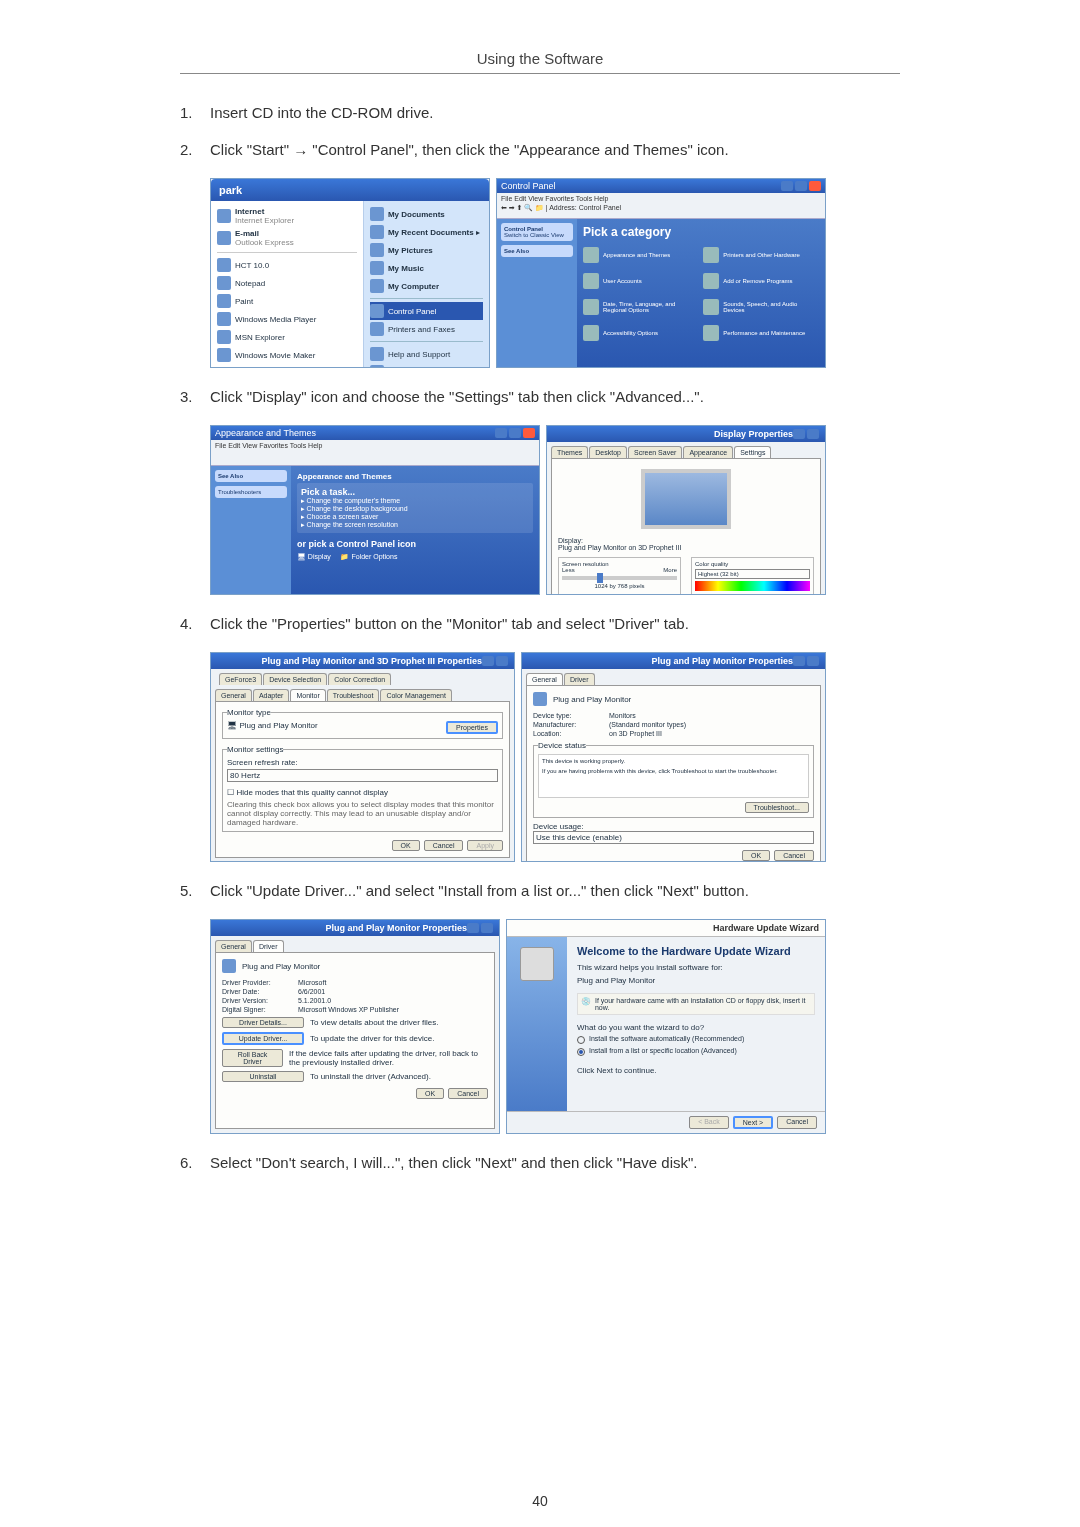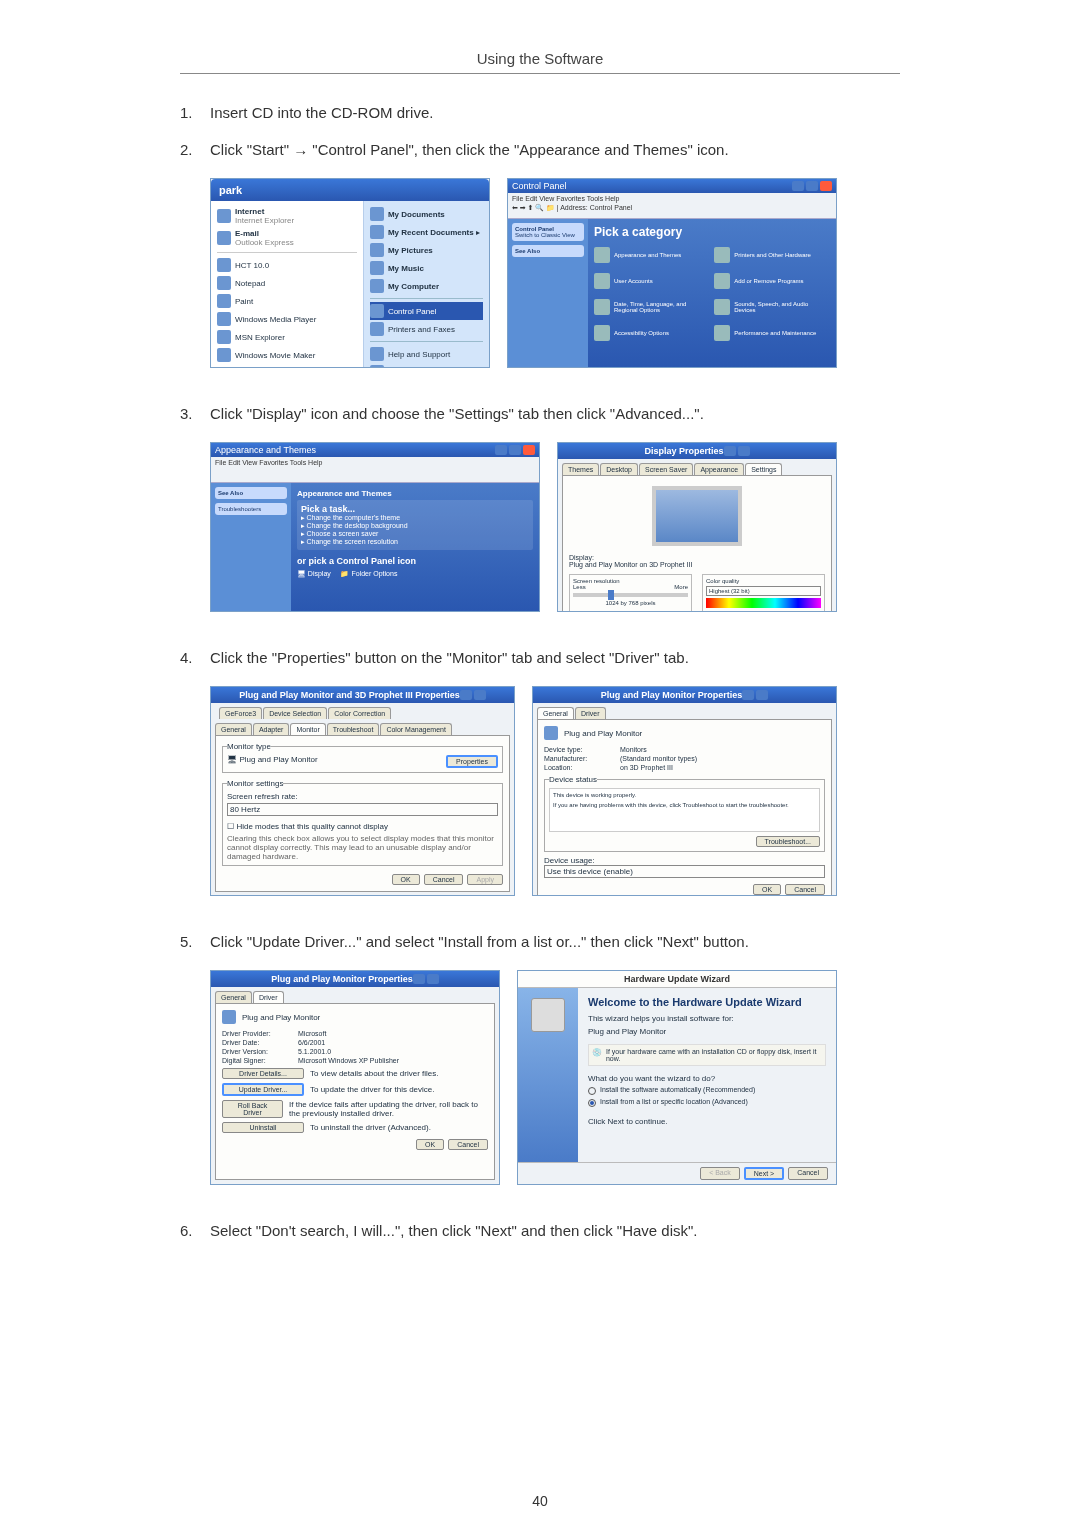--- a/index.html
+++ b/index.html
@@ -33,23 +33,23 @@
     margin-bottom: 20px;
   }
   ol.steps > li .num {
     width: 30px;
     flex-shrink: 0;
   }
   ol.steps > li .body {
     flex: 1;
   }
   .figure-row {
-    margin: 15px 0 37px 30px;
+    margin: 15px 0 20px 30px;
     display: flex;
-    gap: 17px;
+    gap: 6px;
   }
   .figure-row > div {
     border: 1px solid #7aa0c8;
     background: #eef2f6;
     font-size: 8px;
     color: #234;
     overflow: hidden;
   }
   
   .startmenu {
@@ -195,21 +195,21 @@
     display:flex; flex-direction:column;
     font-size:8px;
   }
   .dlg-title {
     background: linear-gradient(#3a77d8,#2a57b0);
     color:#fff;
     font-size:9px;
     font-weight:bold;
     padding:3px 6px;
     display:flex;
-    justify-content:center;
+    justify-content:flex-end;
   }
   .tabbar {
     display:flex;
     font-size:7px;
     padding-top:4px;
     padding-left:4px;
     gap:1px;
   }
   .tab {
     padding:2px 5px;

